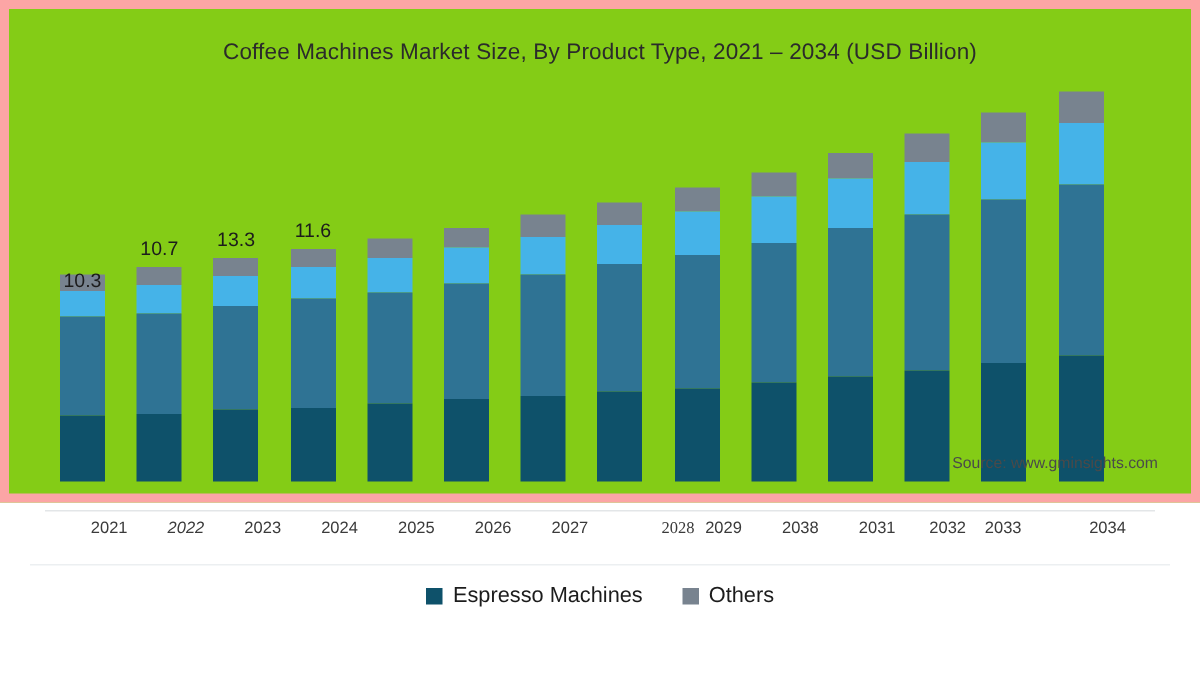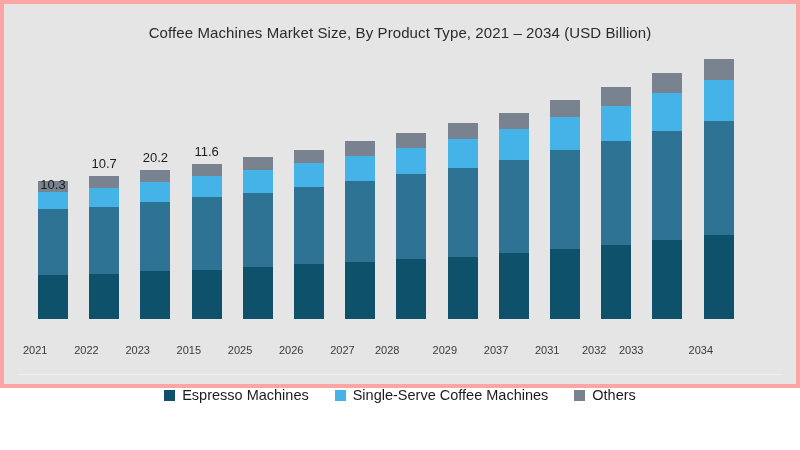--- a/index.html
+++ b/index.html
@@ -4,24 +4,24 @@
 <style>
   html,body{margin:0;padding:0;}
   body{
     width:800px;height:450px;
     background:#ffffff;
     font-family:"Liberation Sans", sans-serif;
     overflow:hidden;
   }
   #frame{
     position:relative;
-    width:800px;height:388px;
+    width:800px;height:335px;
     box-sizing:border-box;
-    border:4px solid #fca5a5;
-    background:#e5e5e5;
+    border:6px solid #fca5a5;
+    background:#84cc16;
   }
   #chart-title{
     position:absolute;
     top:20px;left:0;width:100%;
     text-align:center;
     font-size:15px;
     color:#2b2b2b;
     letter-spacing:0.1px;
   }
   #plot-area{
@@ -65,21 +65,21 @@
   #x-axis{
     position:absolute;
     left:24px;
     top:340px;
     width:752px;
     height:20px;
   }
   .x-tick{
     position:absolute;
     width:60px;
-    text-align:left;
+    text-align:right;
     font-size:11px;
     color:#3a3a3a;
     top:0;
   }
   #legend-divider{
     position:absolute;
     left:14px;right:14px;
     top:370px;
     height:1px;
     background:#eceff1;
@@ -140,21 +140,21 @@
         </div>
         <div class="bar-total-label" style="bottom: 148px;">10.7</div>
       </div>
       <div class="bar-group" style="left: 112.4px;">
         <div class="bar-stack" style="height: 149px;">
           <div class="seg" title="Others 2023: 0.9" style="height: 11.9732px; background: rgb(120, 131, 143);"></div>
           <div class="seg" title="Single-Serve Coffee Machines 2023: 1.5" style="height: 19.9554px; background: rgb(69, 179, 232);"></div>
           <div class="seg" title="Drip Coffee Makers 2023: 5.2" style="height: 69.1786px; background: rgb(47, 115, 148);"></div>
           <div class="seg" title="Espresso Machines 2023: 3.6" style="height: 47.8929px; background: rgb(14, 81, 106);"></div>
         </div>
-        <div class="bar-total-label" style="bottom: 154px;">20.2</div>
+        <div class="bar-total-label" style="bottom: 154px;">13.3</div>
       </div>
       <div class="bar-group" style="left: 163.6px;">
         <div class="bar-stack" style="height: 155px;">
           <div class="seg" title="Others 2024: 0.9" style="height: 12.0259px; background: rgb(120, 131, 143);"></div>
           <div class="seg" title="Single-Serve Coffee Machines 2024: 1.6" style="height: 21.3793px; background: rgb(69, 179, 232);"></div>
           <div class="seg" title="Drip Coffee Makers 2024: 5.4" style="height: 72.1552px; background: rgb(47, 115, 148);"></div>
           <div class="seg" title="Espresso Machines 2024: 3.7" style="height: 49.4397px; background: rgb(14, 81, 106);"></div>
         </div>
         <div class="bar-total-label" style="bottom: 160px;">11.6</div>
       </div>
@@ -237,46 +237,43 @@
           <div class="seg" title="Drip Coffee Makers 2034: 8.6" style="height: 114.082px; background: rgb(47, 115, 148);"></div>
           <div class="seg" title="Espresso Machines 2034: 6.3" style="height: 83.5714px; background: rgb(14, 81, 106);"></div>
         </div>
       </div>
     </div>
 
   <div id="baseline"></div>
 
   <div id="x-axis">
       <div class="x-tick" style="left: -5px;">2021</div>
-      <div class="x-tick" style="left: 46.2px;">2022</div>
+      <div class="x-tick" style="left: 46.2px; font-style: italic;">2022</div>
       <div class="x-tick" style="left: 97.4px;">2023</div>
-      <div class="x-tick" style="left: 148.6px;">2015</div>
+      <div class="x-tick" style="left: 148.6px;">2024</div>
       <div class="x-tick" style="left: 199.8px;">2025</div>
       <div class="x-tick" style="left: 251px;">2026</div>
       <div class="x-tick" style="left: 302.2px;">2027</div>
-      <div class="x-tick" style="left: 347px;">2028</div>
+      <div class="x-tick" style="left: 373px; font-family: Liberation Serif, serif;">2028</div>
       <div class="x-tick" style="left: 404.6px;">2029</div>
-      <div class="x-tick" style="left: 455.8px;">2037</div>
+      <div class="x-tick" style="left: 455.8px;">2038</div>
       <div class="x-tick" style="left: 507px;">2031</div>
       <div class="x-tick" style="left: 554px;">2032</div>
       <div class="x-tick" style="left: 591px;">2033</div>
       <div class="x-tick" style="left: 660.6px;">2034</div>
     </div>
 
   <div id="legend-divider"></div>
 
   <div id="legend">
       <div class="legend-item">
         <span class="legend-swatch" style="background: rgb(14, 81, 106);"></span>
         <span>Espresso Machines</span>
       </div>
       <div class="legend-item">
-        <span class="legend-swatch" style="background: rgb(69, 179, 232);"></span>
-        <span>Single-Serve Coffee Machines</span>
-      </div>
-      <div class="legend-item">
         <span class="legend-swatch" style="background: rgb(120, 131, 143);"></span>
         <span>Others</span>
       </div>
     </div>
 
+  <div id="source-note">Source: www.gminsights.com</div>
 
 </div>
 
 </body></html>

